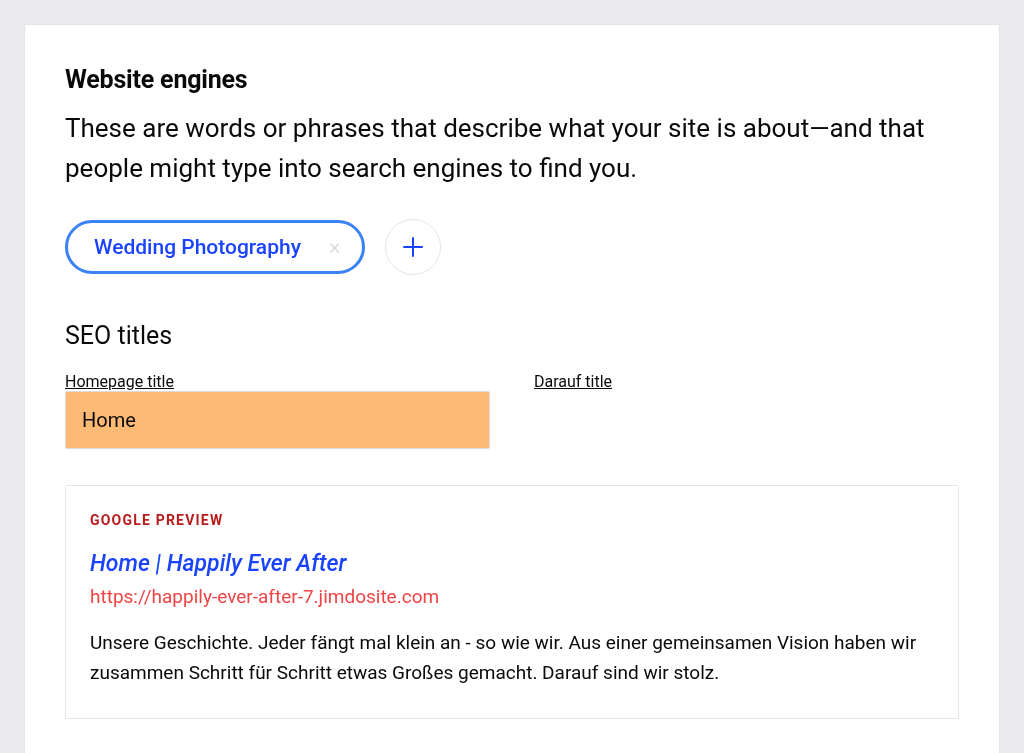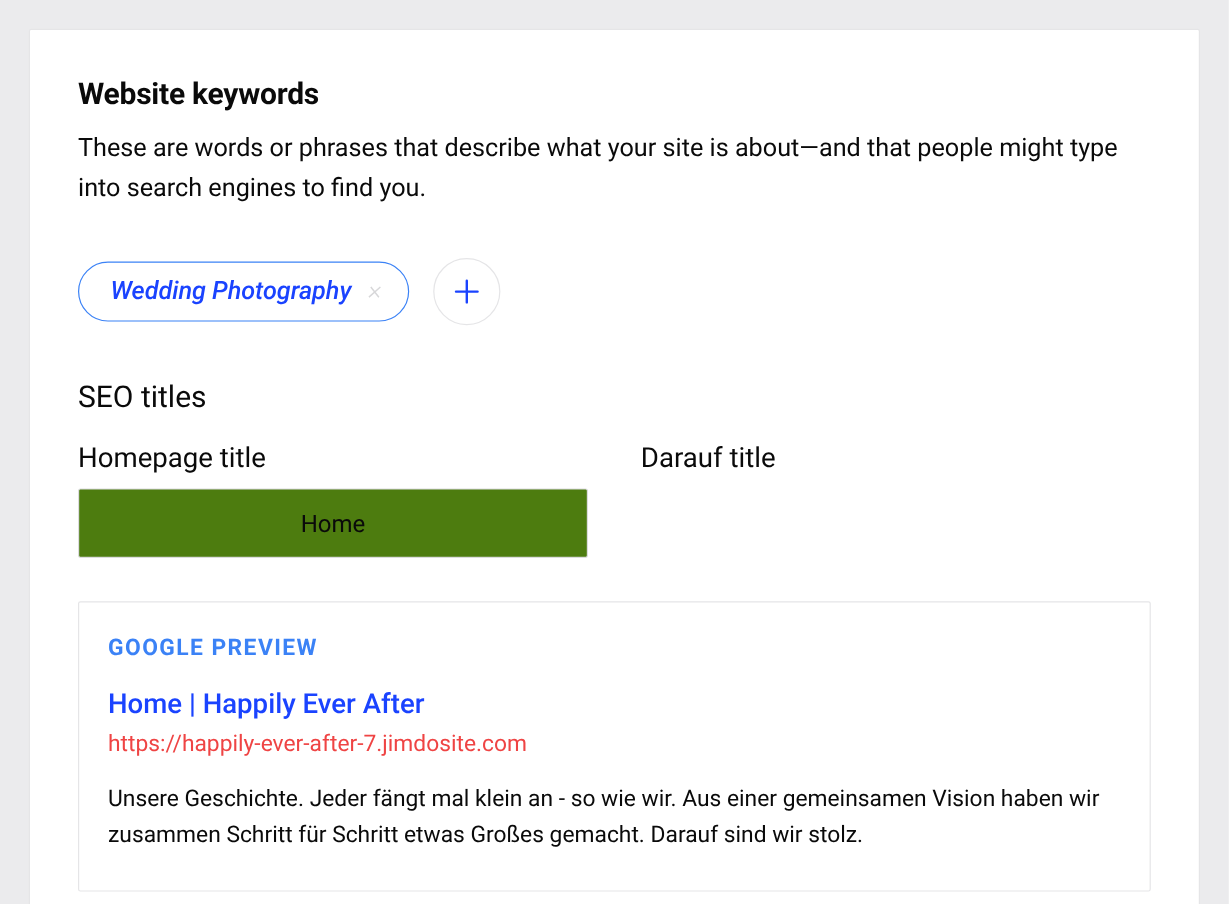--- a/index.html
+++ b/index.html
@@ -16,40 +16,39 @@
       border-radius: 2px;
       padding: 40px 40px 44px 40px;
     }
     .section-heading {
       font-size: 25px;
       font-weight: 700;
       letter-spacing: -0.2px;
       margin-bottom: 14px;
     }
     .section-desc {
-      font-size: 21px;
+      font-size: 26px;
       line-height: 1.55;
       color: #0a0a0a;
-      margin-bottom: 42px;
+      margin-bottom: 30px;
     }
     .keyword-row {
       display: flex;
       align-items: center;
       gap: 20px;
       margin-bottom: 46px;
     }
     .keyword-chip {
       display: inline-flex;
       align-items: center;
-      border: 1px solid #3b82f6;
+      border: 3px solid #3b82f6;
       border-radius: 999px;
       padding: 12px 22px 12px 26px;
-      gap: 14px;
+      gap: 28px;
       background: #fff;
-      font-style: italic;
     }
     .keyword-chip-label {
       color: #1a43ff;
       font-size: 21px;
       font-weight: 500;
     }
     .keyword-remove {
       color: #d7d7d9;
       font-size: 22px;
       line-height: 1;
@@ -73,72 +72,73 @@
       font-weight: 400;
       margin-bottom: 22px;
     }
     .title-grid {
       display: grid;
       grid-template-columns: 1fr 1fr;
       gap: 44px;
       margin-bottom: 36px;
     }
     .field-label {
-      font-size: 23px;
-      margin-bottom: 12px;
+      font-size: 16px;
+      margin-bottom: 0;
       display: block;
       color: #0a0a0a;
+      text-decoration: underline;
     }
     .text-input {
       width: 100%;
       border: 1px solid #dcdcde;
       border-radius: 2px;
       padding: 16px 16px;
       font-size: 20px;
       font-family: inherit;
       color: #0a0a0a;
-      background: #4d7c0f;
-      text-align: center;
+      background: #fdba74;
     }
     .preview-box {
       border: 1px solid #e5e5e7;
       border-radius: 2px;
       padding: 26px 24px 30px 24px;
     }
     .preview-label {
-      font-size: 19px;
+      font-size: 14px;
       font-weight: 700;
       letter-spacing: 1.2px;
       text-transform: uppercase;
       margin-bottom: 22px;
-      color: #3b82f6;
+      color: #b91c1c;
     }
     .preview-title {
       color: #1a43ff;
       font-size: 23px;
       font-weight: 500;
       margin-bottom: 8px;
+      font-style: italic;
     }
     .preview-url {
       color: #ef4444;
       font-size: 19px;
       margin-bottom: 20px;
     }
     .preview-desc {
       font-size: 19px;
       line-height: 1.6;
       color: #0a0a0a;
     }
   </style>
 </head>
 <body>
 
 <div class="card">
 
-  <h2 class="section-heading">Website keywords</h2>
+  <h2 class="section-heading">Website engines</h2>
   <p class="section-desc">These are words or phrases that describe what your site is about—and that people might type into search engines to find you.</p>
 
   <div class="keyword-row">
     <div class="keyword-chip">
       <span class="keyword-chip-label">Wedding Photography</span>
       <span class="keyword-remove">×</span>
     </div>
     <button class="add-btn" type="button">
       <span>
         <svg width="24" height="24" viewBox="0 0 24 24" fill="none">

